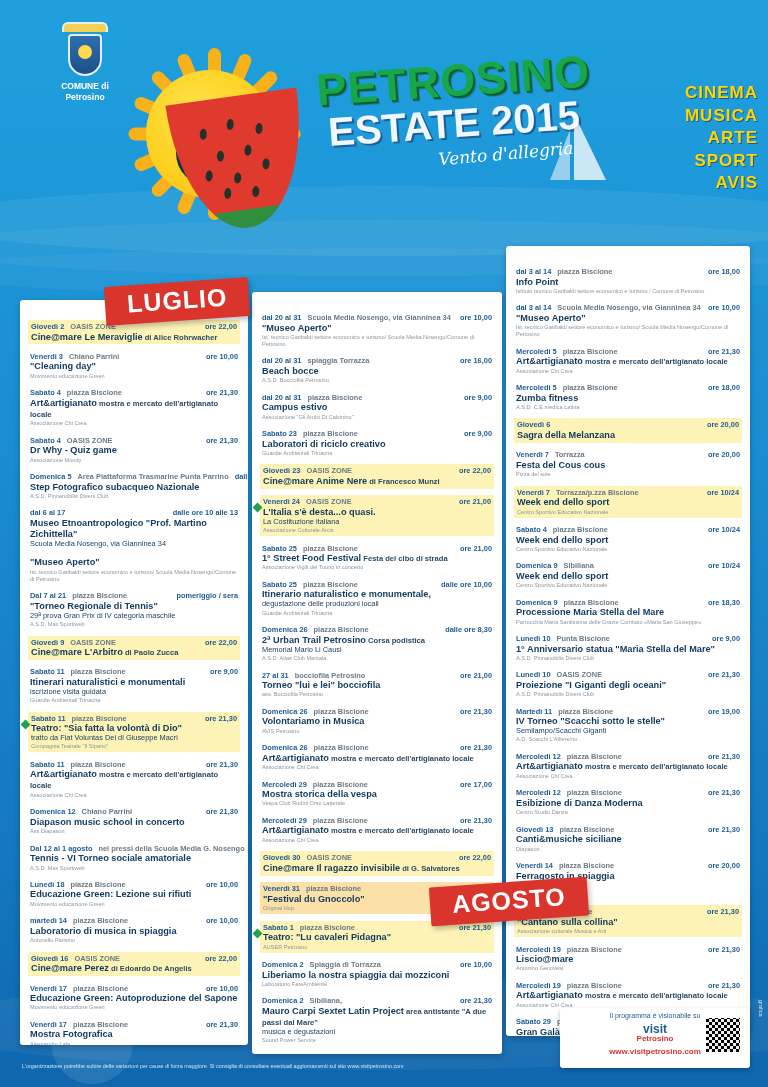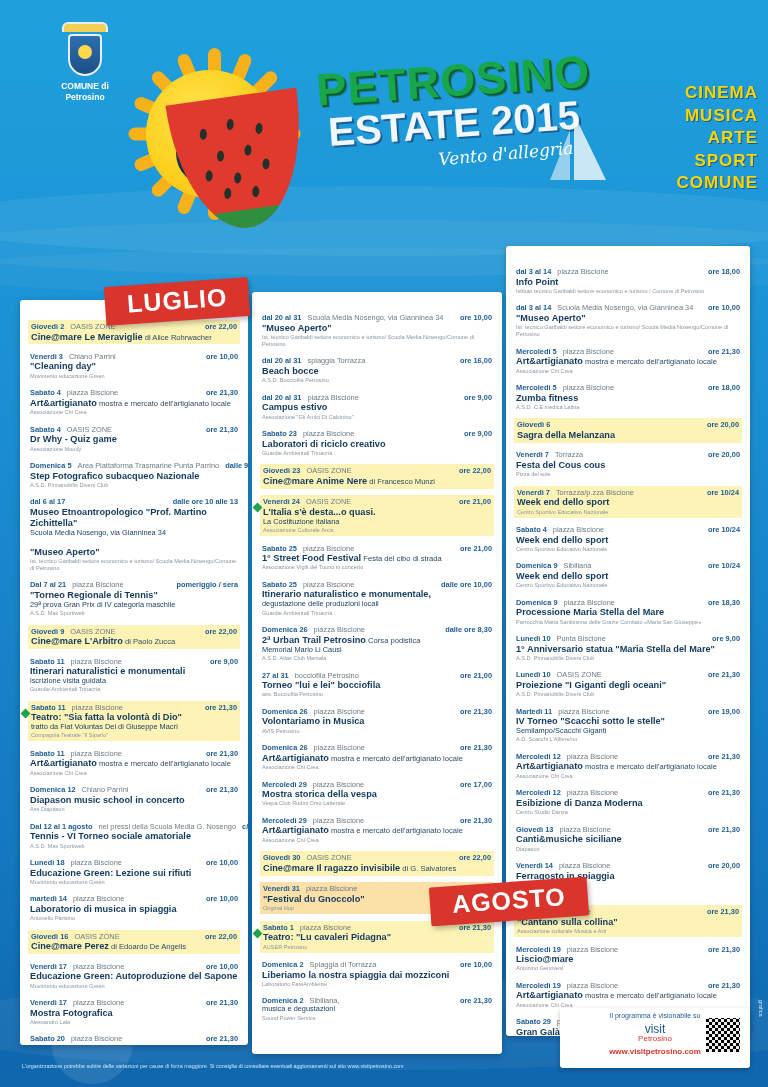--- a/index.html
+++ b/index.html
@@ -152,43 +152,43 @@
   .ev { margin-bottom:6.5px; padding:1px 2px; position:relative; }
   .ev.hl { background:#fdf3b6; padding:2px 3px; }
   .ev.hl2 { background:#fbe0a8; padding:2px 3px; }
 
   .ev .line1 {
     display:flex; gap:6px; align-items:baseline;
     font-size:7.4px; color:#2a6fad; font-weight:bold;
     white-space:nowrap;
   }
   .ev .line1 .date { color:#1d5b93; }
-  .ev .line1 .place { color:#6b7a85; font-weight:normal; flex:1; }
+  .ev .line1 .place { color:#6b7a85; font-weight:bold; flex:1; }
   .ev .line1 .time { color:#1d5b93; }
   .ev .ttl {
     font-size:9.2px; font-weight:bold; color:#123a5e; line-height:1.18;
     margin-top:.5px;
   }
-  .ev .ttl .sub { font-weight:normal; font-size:7.6px; color:#2d4a63; }
+  .ev .ttl .sub { font-weight:bold; font-size:7.6px; color:#2d4a63; }
   .ev .note { font-size:7.4px; color:#123a5e; line-height:1.2; }
   .ev .org { font-size:5.6px; color:#8a96a0; line-height:1.25; margin-top:.5px; }
   .ev .diamond {
     position:absolute; left:-7px; top:9px; width:7px;height:7px;
     background:#1fa24a; transform:rotate(45deg);
   }
   .ev.hl .diamond, .ev.hl2 .diamond { left:-6px; }
 
   
   .footer-box {
     position:absolute; left:560px; top:1008px; width:190px; height:60px;
     background:#ffffff; border-radius:3px; box-shadow:0 2px 5px rgba(0,0,0,.25);
     padding:4px 6px; text-align:center;
   }
   .footer-box .fb-top { font-size:7px; color:#1d5b93; }
-  .footer-box .visit { font-size:12px; font-weight:normal; color:#1d5b93; line-height:1; margin-top:4px;}
+  .footer-box .visit { font-size:12px; font-weight:bold; color:#1d5b93; line-height:1; margin-top:4px;}
   .footer-box .visit .small { display:block; font-size:8px; color:#d9352c; }
   .footer-box .url { font-size:8px; font-weight:bold; color:#d9352c; margin-top:4px;}
   .qr {
     position:absolute; right:8px; top:8px; width:38px;height:38px;
     background:
       repeating-linear-gradient(0deg,#111 0 3px,#fff 3px 6px),
       repeating-linear-gradient(90deg,#111 0 3px,#fff 3px 6px);
     background-blend-mode:difference;
     border:2px solid #fff;
   }
@@ -270,21 +270,21 @@
   <svg class="sails" viewBox="0 0 90 80">
     <path d="M30 72 L30 6 L62 72 Z" fill="#ffffff" opacity=".85"></path>
     <path d="M26 72 L26 22 L6 72 Z" fill="#ffffff" opacity=".6"></path>
   </svg>
 
   <div class="kw" id="keywords">
       <div>CINEMA</div>
       <div>MUSICA</div>
       <div>ARTE</div>
       <div>SPORT</div>
-      <div>COMUNE</div>
+      <div>AVIS</div>
     </div>
 </div>
 
 <div class="banner luglio">LUGLIO</div>
 <div class="banner agosto">AGOSTO</div>
 
 <div class="panel p-left">
   <div class="events" id="col-0">
       <div class="ev hl">
         <div class="line1">
@@ -635,20 +635,21 @@
         </div>
         <div class="ttl">Liberiamo la nostra spiaggia dai mozziconi</div>
         <div class="org">Laboratorio FareAmbiente</div>
       </div>
       <div class="ev">
         <div class="line1">
           <span class="date">Domenica 2</span>
           <span class="place">Sibiliana,</span>
           <span class="time">ore 21,30</span>
         </div>
+        <div class="ttl">Mauro Carpi Sextet Latin Project<span class="sub"> area antistante "A due passi dal Mare"</span></div>
         <div class="note">musica e degustazioni</div>
         <div class="org">Sound Power Service</div>
       </div>
     </div>
 </div>
 <div class="panel p-right">
   <div class="events" id="col-2">
       <div class="ev">
         <div class="line1">
           <span class="date">dal 3 al 14</span>

